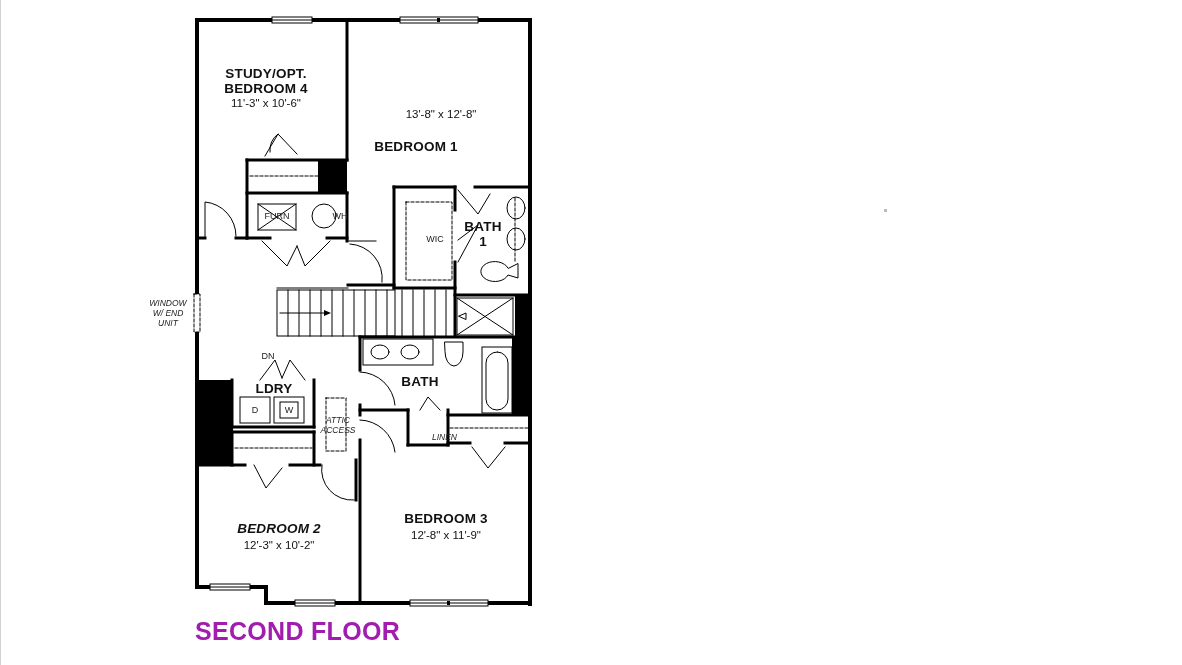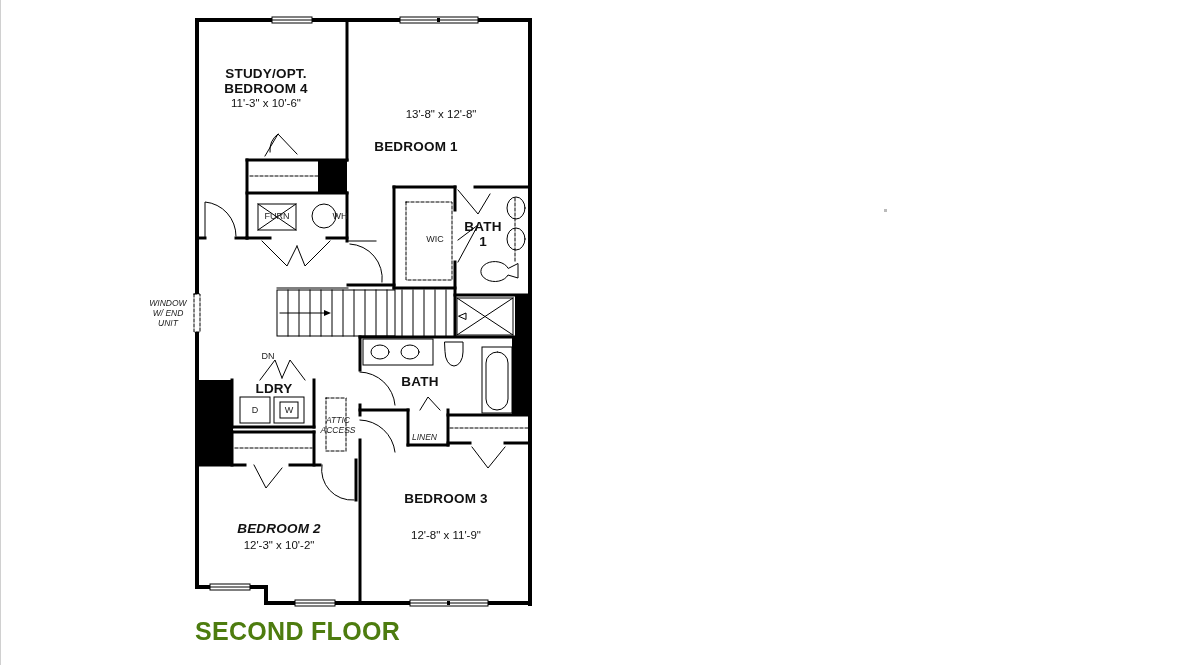--- a/index.html
+++ b/index.html
@@ -4,21 +4,21 @@
 <style>
   html, body { margin: 0; padding: 0; background: #ffffff; }
   body { width: 1182px; height: 665px; position: relative; overflow: hidden; font-family: "Liberation Sans", sans-serif; }
   .left-edge { position: absolute; left: 0; top: 0; width: 1px; height: 665px; background: #d0d0d0; }
   .plan { position: absolute; left: 0; top: 0; width: 1182px; height: 665px; }
   .lbl { position: absolute; text-align: center; color: #111; white-space: nowrap; transform: translateX(-50%); }
   .room-name { font-weight: bold; font-size: 13.5px; line-height: 15px; letter-spacing: 0.2px; }
   .room-dim { font-size: 11.5px; line-height: 14px; }
   .small { font-size: 8.5px; line-height: 10px; color: #222; font-style: italic; }
   .fix { font-size: 9px; color: #222; }
-  .title { position: absolute; left: 195px; top: 617px; font-weight: bold; font-size: 25px; letter-spacing: 0.3px; color: #4d7c0f; }
+  .title { position: absolute; left: 195px; top: 617px; font-weight: bold; font-size: 25px; letter-spacing: 0.3px; color: #a21caf; }
   .dot { position: absolute; left: 884px; top: 209px; width: 3px; height: 3px; background: #bbb; }
 </style>
 </head>
 <body>
 
 <div class="left-edge"></div>
 
 <svg class="plan" viewBox="0 0 1182 665" xmlns="http://www.w3.org/2000/svg">
   <g fill="none" stroke="#000" stroke-linecap="square">
 
@@ -194,29 +194,29 @@
   <div>BATH</div>
   <div>1</div>
 </div>
 
 <div class="lbl room-name" style="left:420px;top:374px;">BATH</div>
 <div class="lbl room-name" style="left:274px;top:381px;">LDRY</div>
 
 <div class="lbl room-name" style="left:279px;top:521px;font-style:italic;">BEDROOM 2</div>
 <div class="lbl room-dim" style="left:279px;top:538px;">12'-3" x 10'-2"</div>
 
-<div class="lbl room-name" style="left:446px;top:491px;">BEDROOM 3</div>
+<div class="lbl room-name" style="left:446px;top:511px;">BEDROOM 3</div>
 <div class="lbl room-dim" style="left:446px;top:528px;">12'-8" x 11'-9"</div>
 
 <div class="lbl fix" style="left:277px;top:211px;">FURN</div>
 <div class="lbl fix" style="left:340px;top:211px;">WH</div>
 <div class="lbl fix" style="left:435px;top:234px;">WIC</div>
 <div class="lbl fix" style="left:255px;top:405px;">D</div>
 <div class="lbl fix" style="left:289px;top:405px;">W</div>
-<div class="lbl small" style="left:408px;top:432px;padding-left:33px;">LINEN</div>
+<div class="lbl small" style="left:428px;top:432px;padding-left:33px;">LINEN</div>
 <div class="lbl fix" style="left:268px;top:308px;margin-top:43px;">DN</div>
 <div class="lbl small" style="left:338px;top:415px;">
   <div>ATTIC</div>
   <div>ACCESS</div>
 </div>
 
 <div class="lbl small" style="left:168px;top:298px;">
   <div>WINDOW</div>
   <div>W/ END</div>
   <div>UNIT</div>

